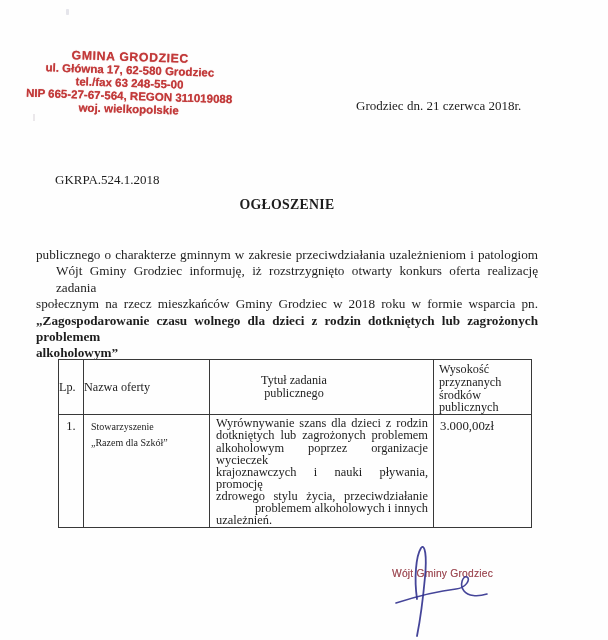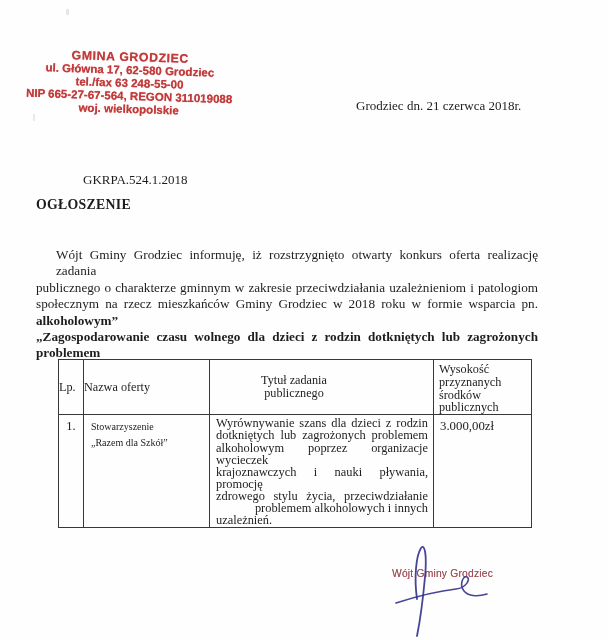--- a/index.html
+++ b/index.html
@@ -13,22 +13,22 @@
     position:absolute;left:36px;top:51px;width:187px;
     transform:rotate(1.8deg);
     color:#c23a3a;font-family:"Liberation Sans", sans-serif;font-weight:bold;
     font-size:11.5px;line-height:13px;
     text-shadow:0 0 0.7px rgba(194,58,58,0.85);
   }
   .stamp-line{display:block;width:max-content;position:relative;left:50%;transform:translateX(-50%);white-space:nowrap;}
   .stamp-line.first{font-size:12.3px;letter-spacing:0.6px;}
   
   .date-line{position:absolute;left:356px;top:98px;font-size:13px;}
-  .ref-number{position:absolute;left:55px;top:172px;font-size:13px;margin-left:28px;}
-  .doc-title{position:absolute;left:36px;top:197px;width:502px;font-weight:bold;font-size:13.8px;letter-spacing:0.3px;}
+  .ref-number{position:absolute;left:55px;top:172px;font-size:13px;}
+  .doc-title{position:absolute;left:36px;top:197px;width:502px;text-align:center;font-weight:bold;font-size:13.8px;letter-spacing:0.3px;}
   
   .body-par{position:absolute;left:36px;top:247px;width:502px;font-size:13.2px;line-height:16.4px;}
   .bline{text-align:justify;text-align-last:justify;}
   .bline.indent{padding-left:20px;}
   .bline.bold{font-weight:bold;}
   .bline.last{text-align:left;text-align-last:left;}
   
   .results-table{
     position:absolute;left:58px;top:359px;border-collapse:collapse;table-layout:fixed;
     font-size:12.2px;color:#1c1c1c;
@@ -74,25 +74,25 @@
     <span class="stamp-line">woj. wielkopolskie</span>
   </div>
 
   <div class="date-line">Grodziec dn. 21 czerwca 2018r.</div>
 
   <div class="ref-number">GKRPA.524.1.2018</div>
 
   <div class="doc-title">OGŁOSZENIE</div>
 
   <div class="body-par">
+    <div class="bline">publicznego o charakterze gminnym w zakresie przeciwdziałania uzależnieniom i patologiom</div>
     <div class="bline indent">Wójt Gminy Grodziec informuję, iż rozstrzygnięto otwarty konkurs oferta realizację zadania</div>
-    <div class="bline">publicznego o charakterze gminnym w zakresie przeciwdziałania uzależnieniom i patologiom</div>
     <div class="bline">społecznym na rzecz mieszkańców Gminy Grodziec w 2018 roku w formie wsparcia pn.</div>
+    <div class="bline bold">„Zagospodarowanie czasu wolnego dla dzieci z rodzin dotkniętych lub zagrożonych problemem</div>
     <div class="bline bold last">alkoholowym”</div>
-    <div class="bline bold">„Zagospodarowanie czasu wolnego dla dzieci z rodzin dotkniętych lub zagrożonych problemem</div>
   </div>
 
   <table class="results-table">
     <colgroup>
       <col style="width:25px">
         <col style="width:126px">
         <col style="width:224px">
         <col style="width:98px">
     </colgroup>
     <thead>

